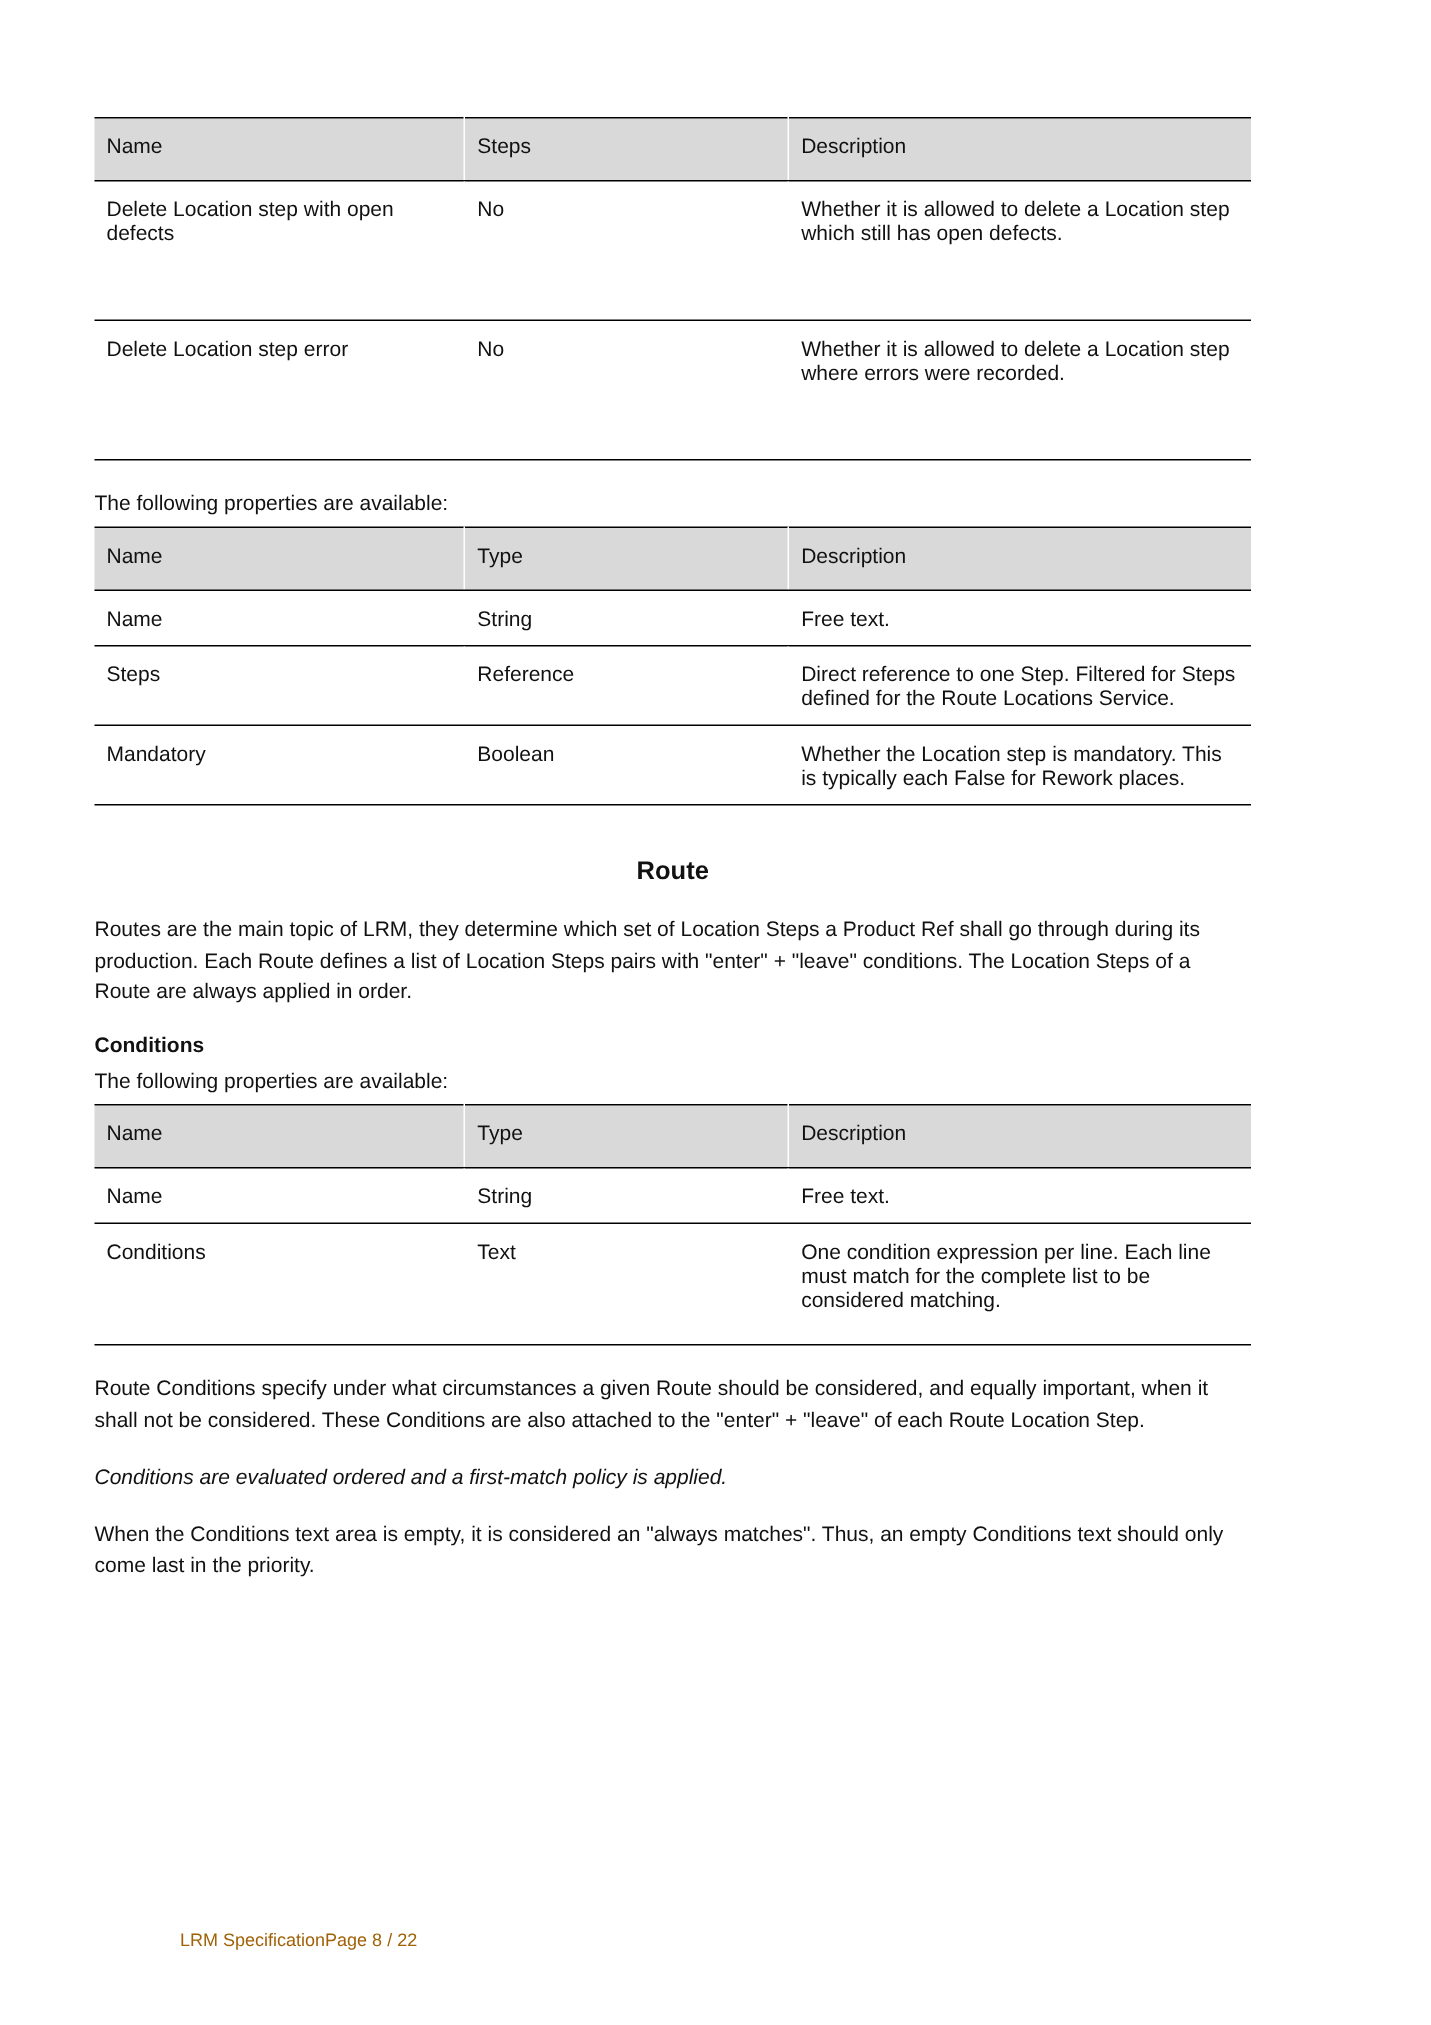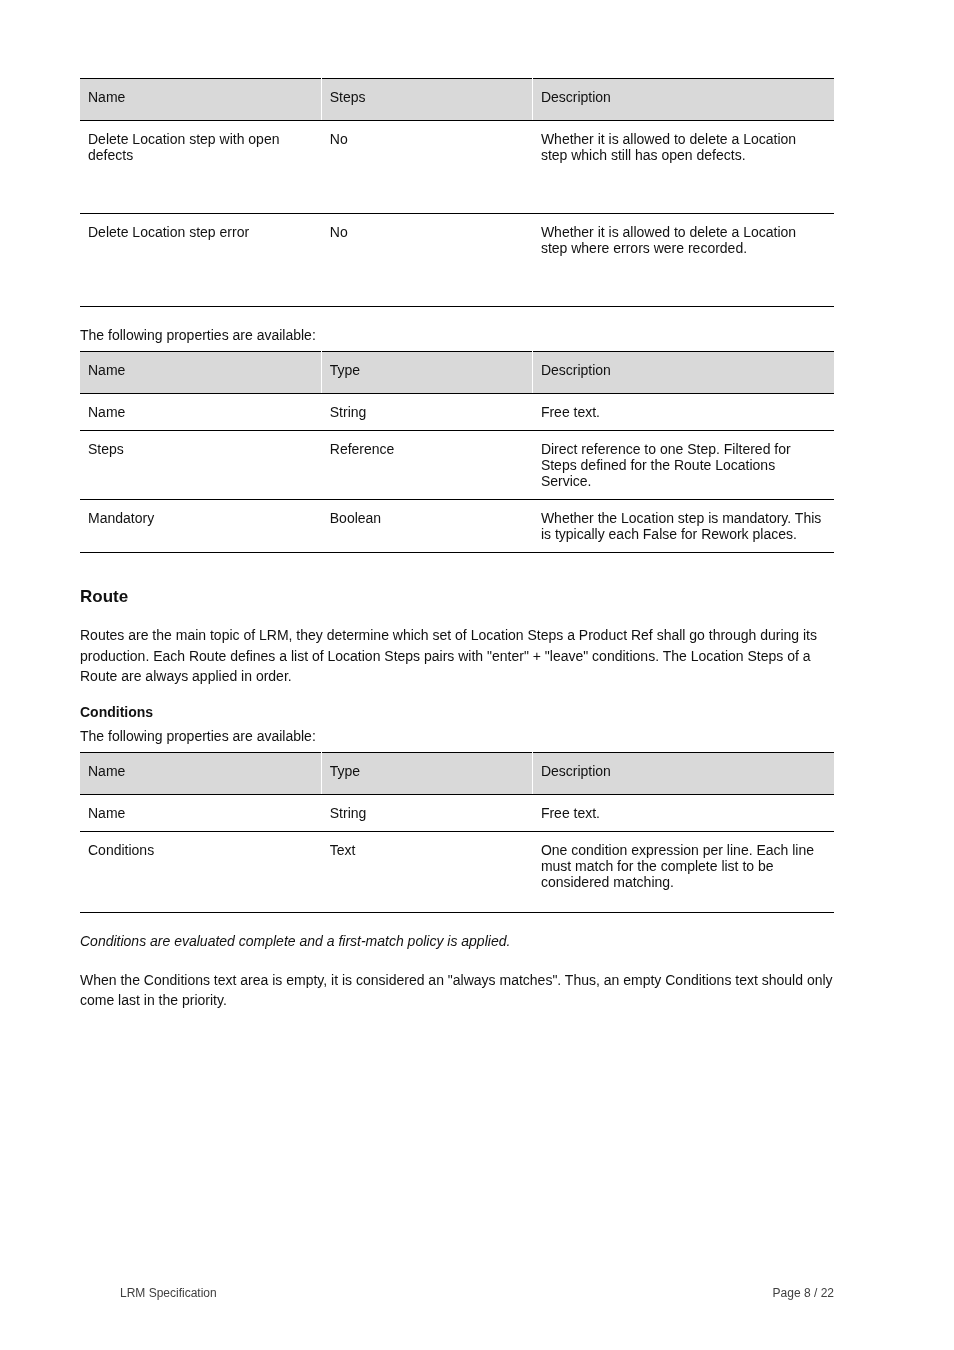--- a/index.html
+++ b/index.html
@@ -8,21 +8,21 @@
     width: 954px;
     height: 1350px;
     font-family: Arial, sans-serif;
     font-size: 14px;
     color: #111;
     background: #fff;
     position: relative;
     box-sizing: border-box;
   }
   .page {
-    padding: 72px 120px 40px 80px;
+    padding: 72px 120px 40px 63px;
     box-sizing: border-box;
   }
   table.doc {
     width: 100%;
     border-collapse: collapse;
     margin: 6px 0 0 0;
   }
   table.doc th, table.doc td {
     text-align: left;
     vertical-align: top;
@@ -42,35 +42,34 @@
     background: #fff;
   }
   table.doc col.c1 { width: 32%; }
   table.doc col.c2 { width: 28%; }
   table.doc col.c3 { width: 40%; }
   
   table.doc tr > *:first-child { border-left: none; }
   table.doc tr > *:last-child  { border-right: none; }
 
   .lead { margin: 18px 0 6px 0; line-height: 1.45; }
-  .h-major { font-weight: bold; font-size: 17px; margin: 34px 0 4px 0; }
+  .h-major { font-weight: bold; font-size: 17px; margin: 34px 0 4px 0; text-align: center; }
   .h-minor { font-weight: bold; font-size: 14px; margin: 18px 0 4px 0; }
   .ital { font-style: italic; }
   .tall-row td { height: 72px; }
   .tall-row2 td { height: 60px; }
 
   .footer {
     position: absolute;
     left: 120px;
     right: 120px;
     bottom: 50px;
     display: flex;
-    justify-content: space-between;
     font-size: 12px;
-    color: #404040;
+    color: #a16207;
   }
 </style>
 </head>
 <body>
 
 <div class="page">
 
   <table class="doc">
     <colgroup>
         <col class="c1">
@@ -158,21 +157,22 @@
         <td>Free text.</td>
       </tr>
       <tr class="tall-row2">
         <td>Conditions</td>
         <td>Text</td>
         <td>One condition expression per line. Each line must match for the complete list to be considered matching.</td>
       </tr>
     </tbody>
   </table>
 
-  <p class="lead ital">Conditions are evaluated complete and a first-match policy is applied.</p>
+  <p class="lead">Route Conditions specify under what circumstances a given Route should be considered, and equally important, when it shall not be considered. These Conditions are also attached to the "enter" + "leave" of each Route Location Step.</p>
+  <p class="lead ital">Conditions are evaluated ordered and a first-match policy is applied.</p>
   <p class="lead">When the Conditions text area is empty, it is considered an "always matches". Thus, an empty Conditions text should only come last in the priority.</p>
 
 </div>
 
 <div class="footer">
   <span>LRM Specification</span>
   <span>Page 8 / 22</span>
 </div>
 
 </body></html>

